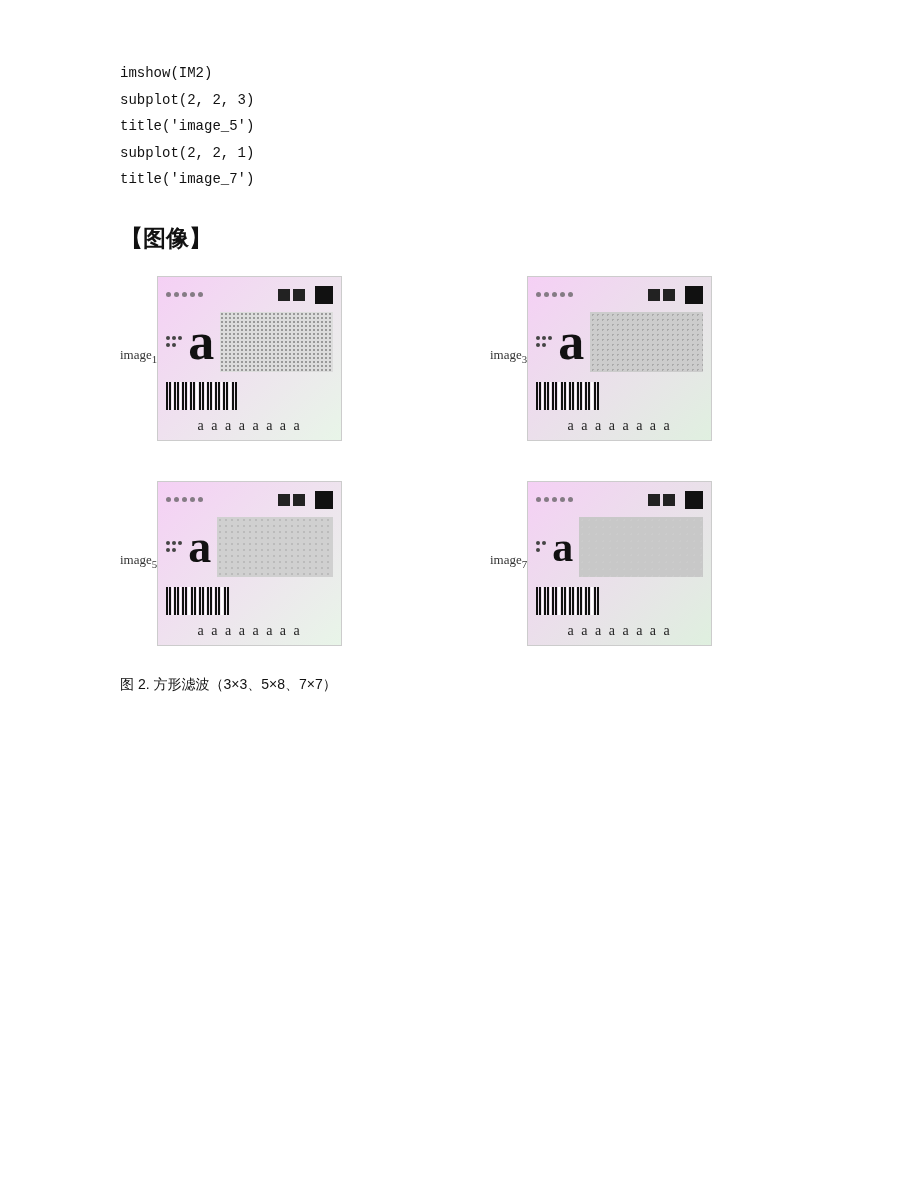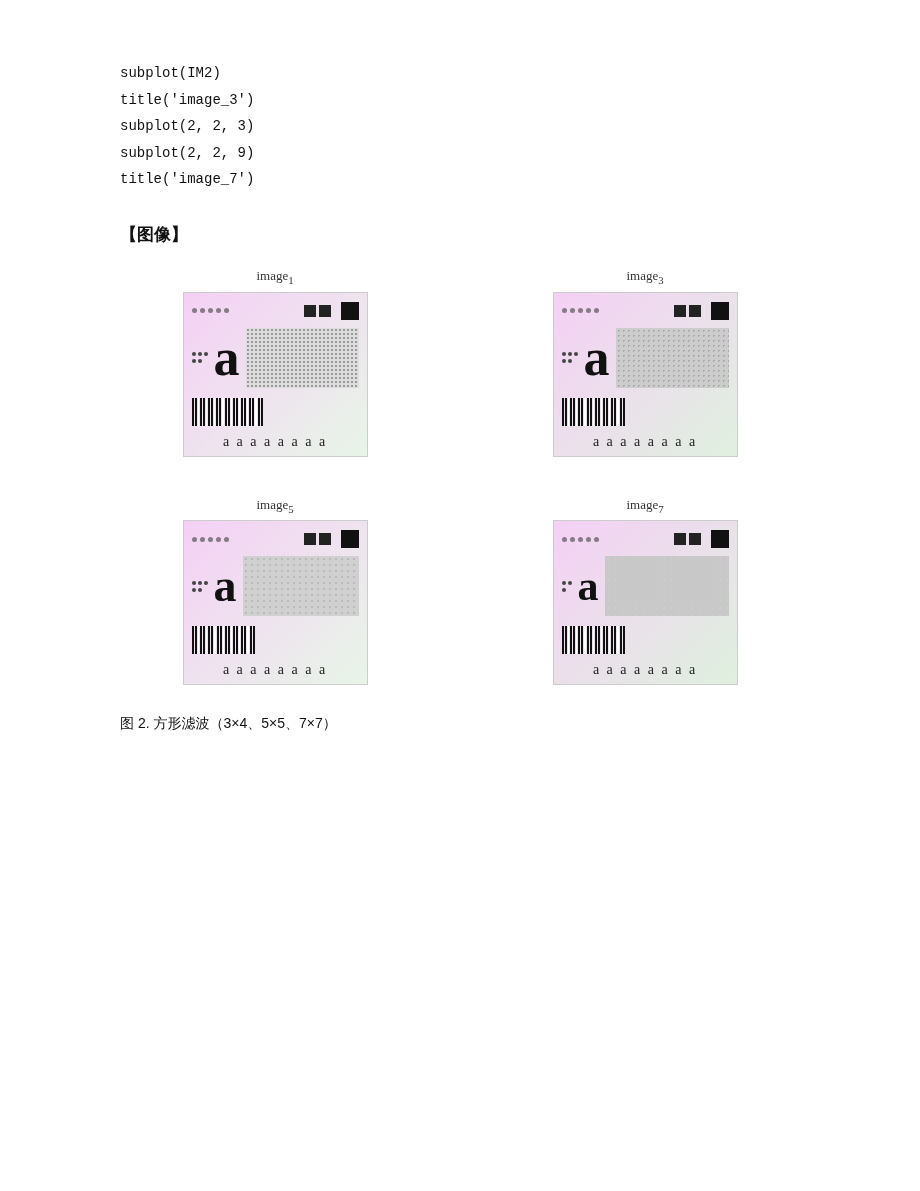--- a/index.html
+++ b/index.html
@@ -20,36 +20,35 @@
     .code-line {
       font-family: 'Courier New', Courier, monospace;
       font-size: 14px;
       color: #111;
       line-height: 1.9;
       display: block;
     }
 
     .section-title {
       font-family: sans-serif;
-      font-size: 17px;
+      font-size: 23px;
       font-weight: bold;
       margin: 18px 0 22px 0;
       color: #111;
     }
 
     .images-grid {
       display: grid;
       grid-template-columns: 1fr 1fr;
       gap: 40px 60px;
       margin-bottom: 30px;
     }
 
     .image-cell {
       display: flex;
-      flex-direction: column;
       align-items: center;
     }
 
     .image-caption {
       font-family: serif;
       font-size: 13px;
       color: #333;
       margin-bottom: 6px;
       text-align: center;
     }
@@ -187,24 +186,24 @@
       font-family: sans-serif;
       font-size: 14px;
       color: #111;
       margin-top: 10px;
     }
   </style>
 </head>
 <body>
 
 <div class="code-block">
-  <span class="code-line">subplot(IM2)</span>
-  <span class="code-line">title('image_3')</span>
+  <span class="code-line">imshow(IM2)</span>
   <span class="code-line">subplot(2, 2, 3)</span>
-  <span class="code-line">subplot(2, 2, 9)</span>
+  <span class="code-line">title('image_5')</span>
+  <span class="code-line">subplot(2, 2, 1)</span>
   <span class="code-line">title('image_7')</span>
 </div>
 
 <div class="section-title">【图像】</div>
 
 <div class="images-grid">
 
   <div class="image-cell">
     <div class="image-caption">
       image<sub>1</sub>
@@ -457,13 +456,13 @@
           <div class="bar"></div>
             <div class="bar"></div>
         </div>
         <div class="img-bottom-text">a a a a a a a a</div>
       </div>
     </div>
   </div>
 
 </div>
 
-<div class="figure-caption">图 2. 方形滤波（3×4、5×5、7×7）</div>
+<div class="figure-caption">图 2. 方形滤波（3×3、5×8、7×7）</div>
 
 </body></html>

